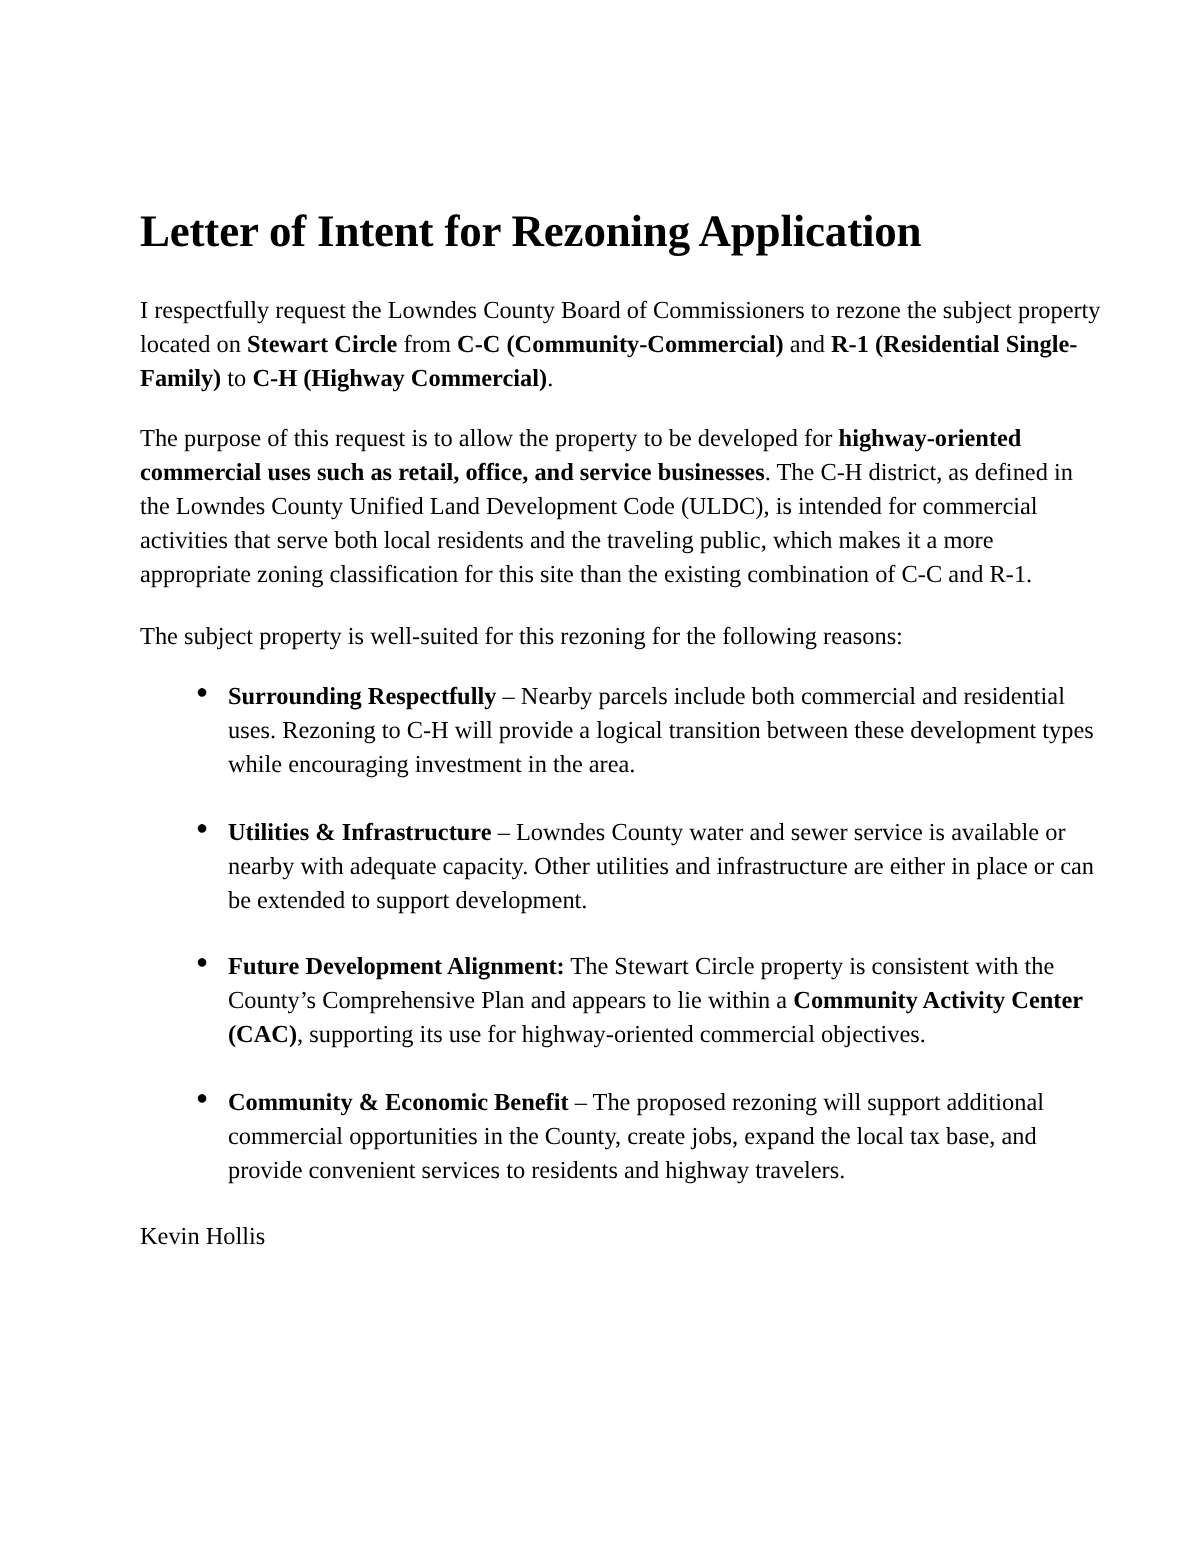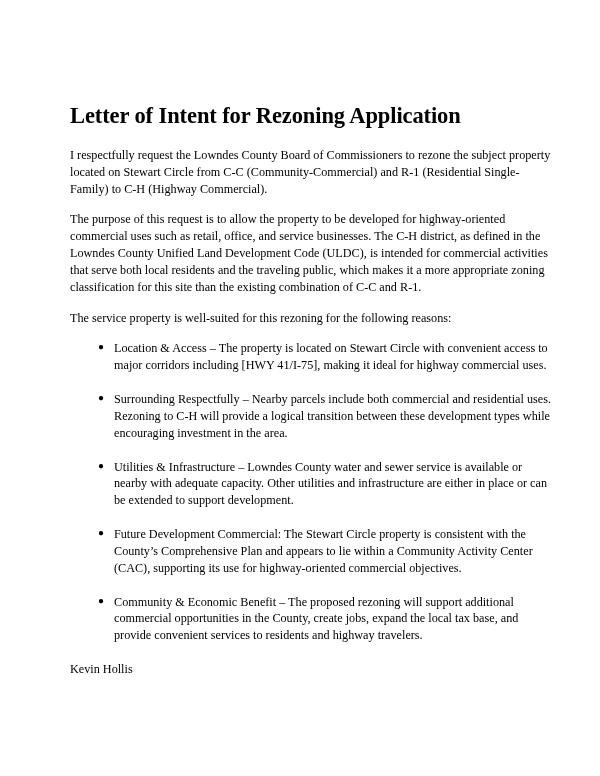--- a/index.html
+++ b/index.html
@@ -28,21 +28,21 @@
     line-height: 1.2;
     margin: 0 0 18px 0;
     letter-spacing: -0.1px;
   }
   p.para {
     font-size: 12.2px;
     line-height: 1.38;
     margin: 0 0 14px 0;
     text-align: left;
   }
-  .bold { font-weight: normal; }
+  .bold { font-weight: bold; }
   ul.reasons {
     margin: 0 0 12px 0;
     padding: 0 0 0 28px;
     list-style: none;
   }
   ul.reasons > li {
     font-size: 12.2px;
     line-height: 1.38;
     margin: 0 0 17px 0;
     position: relative;
@@ -67,27 +67,26 @@
 <body>
 
 <div class="page">
 
   <h1 class="doc-title">Letter of Intent for Rezoning Application</h1>
 
   <p class="para"><span>I respectfully request the Lowndes County Board of Commissioners to rezone the subject property located on </span><span class="bold">Stewart Circle</span><span> from </span><span class="bold">C-C (Community-Commercial)</span><span> and </span><span class="bold">R-1 (Residential Single-Family)</span><span> to </span><span class="bold">C-H (Highway Commercial)</span><span>.</span></p>
 
   <p class="para"><span>The purpose of this request is to allow the property to be developed for </span><span class="bold">highway-oriented commercial uses such as retail, office, and service businesses</span><span>. The C-H district, as defined in the Lowndes County Unified Land Development Code (ULDC), is intended for commercial activities that serve both local residents and the traveling public, which makes it a more appropriate zoning classification for this site than the existing combination of C-C and R-1.</span></p>
 
-  <p class="para">The service property is well-suited for this rezoning for the following reasons:</p>
+  <p class="para">The subject property is well-suited for this rezoning for the following reasons:</p>
 
   <ul class="reasons">
-    <li><span class="bold">Location &amp; Access</span><span> – The property is located on Stewart Circle with convenient access to major corridors including </span><span class="bold">[HWY 41/I-75]</span><span>, making it ideal for highway commercial uses.</span></li>
     <li><span class="bold">Surrounding Respectfully</span><span> – Nearby parcels include both commercial and residential uses. Rezoning to C-H will provide a logical transition between these development types while encouraging investment in the area.</span><span class="bold"></span><span></span></li>
     <li><span class="bold">Utilities &amp; Infrastructure</span><span> – Lowndes County water and sewer service is available or nearby with adequate capacity. Other utilities and infrastructure are either in place or can be extended to support development.</span><span class="bold"></span><span></span></li>
-    <li><span class="bold">Future Development Commercial:</span><span> The Stewart Circle property is consistent with the County’s Comprehensive Plan and appears to lie within a </span><span class="bold">Community Activity Center (CAC)</span><span>, supporting its use for highway-oriented commercial objectives.</span></li>
+    <li><span class="bold">Future Development Alignment:</span><span> The Stewart Circle property is consistent with the County’s Comprehensive Plan and appears to lie within a </span><span class="bold">Community Activity Center (CAC)</span><span>, supporting its use for highway-oriented commercial objectives.</span></li>
     <li><span class="bold">Community &amp; Economic Benefit</span><span> – The proposed rezoning will support additional commercial opportunities in the County, create jobs, expand the local tax base, and provide convenient services to residents and highway travelers.</span><span class="bold"></span><span></span></li>
   </ul>
 
 
 
 
   <div class="closing-block">
     <div class="sig-name">Kevin Hollis</div>
 
   </div>

